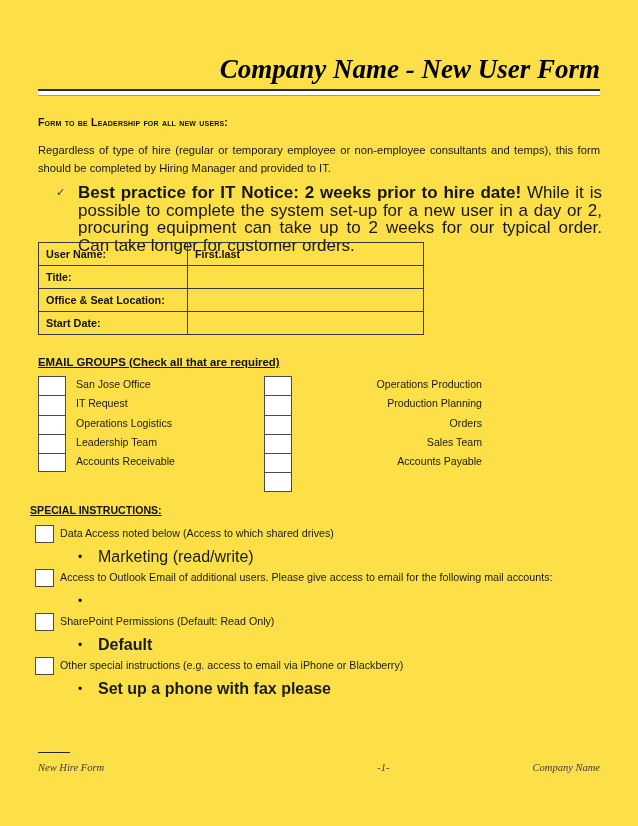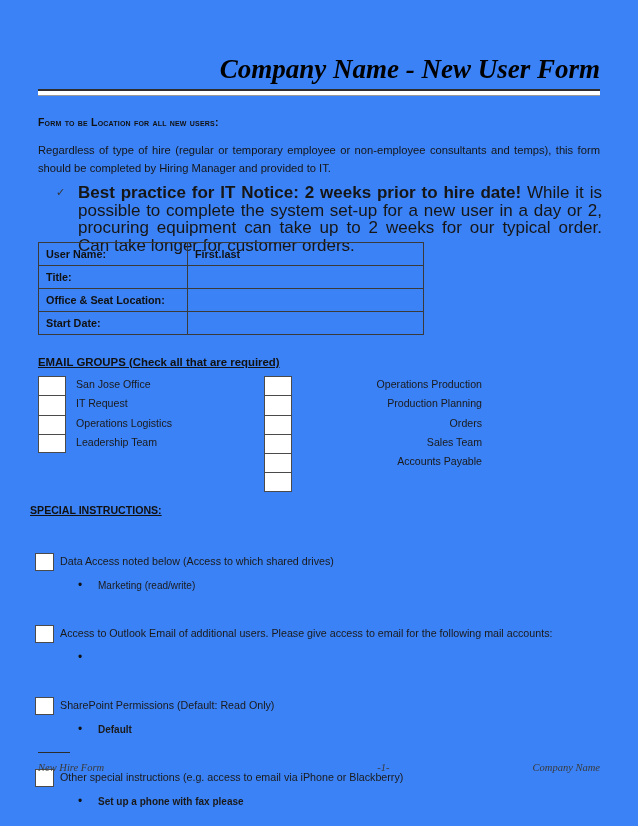--- a/index.html
+++ b/index.html
@@ -4,21 +4,21 @@
 <style>
   html, body {
     margin: 0;
     padding: 0;
     background: #ffffff;
   }
   .page {
     position: relative;
     width: 638px;
     height: 826px;
-    background: #3b82f6;
+    background: #fde047;
     overflow: hidden;
     font-family: "Liberation Sans", sans-serif;
     color: #1a1a1a;
     -webkit-font-smoothing: antialiased;
   }
 
   
   .title-block {
     position: absolute;
     left: 38px;
@@ -198,37 +198,36 @@
     width: 19px;
     height: 18px;
     border: 1px solid #4a4a4a;
     box-sizing: border-box;
     background: #fff;
   }
   .si-text {
     font-size: 10.7px;
     line-height: 18px;
     color: #1a1a1a;
-    margin-top: 28px;
   }
   .si-sub {
     position: relative;
     padding-left: 68px;
     height: 21px;
   }
   .si-sub .dot {
     position: absolute;
     left: 48px;
     top: 0;
     font-size: 12px;
     line-height: 20px;
     color: #111;
   }
   .si-sub .sub-text {
-    font-size: 10px;
+    font-size: 16px;
     line-height: 20px;
     color: #1a1a1a;
   }
   .si-sub .sub-text.bold { font-weight: bold; }
 
   
   .footer-rule {
     position: absolute;
     left: 38px;
     top: 752px;
@@ -254,21 +253,21 @@
 </head>
 <body>
 
 <div class="page">
 
   <div class="title-block">
     <div class="doc-title">Company Name - New User Form</div>
     <div class="title-rule"></div>
   </div>
 
-  <div class="subhead">Form to be Location for all new users:</div>
+  <div class="subhead">Form to be Leadership for all new users:</div>
 
   <div class="intro">Regardless of type of hire (regular or temporary employee or non-employee consultants and temps), this form should be completed by Hiring Manager and provided to IT.</div>
 
   <div class="note-row">
     <div class="note-check">✓</div>
     <div class="note-text">
       <b>Best practice for IT Notice:   2 weeks prior to hire date!</b><span> While it is possible to complete the system set-up for a new user in a day or 2, procuring equipment can take up to 2 weeks for our typical order.  Can take longer for customer orders.</span>
     </div>
   </div>
 
@@ -305,20 +304,24 @@
       <div class="eg-label">IT Request</div>
     </div>
     <div class="eg-row">
       <div class="eg-box"></div>
       <div class="eg-label">Operations Logistics</div>
     </div>
     <div class="eg-row">
       <div class="eg-box"></div>
       <div class="eg-label">Leadership Team</div>
     </div>
+    <div class="eg-row">
+      <div class="eg-box"></div>
+      <div class="eg-label">Accounts Receivable</div>
+    </div>
   </div>
 
   <div class="eg-col right">
     <div class="eg-row">
       <div class="eg-box"></div>
       <div class="eg-label">Operations Production</div>
     </div>
     <div class="eg-row">
       <div class="eg-box"></div>
       <div class="eg-label">Production Planning</div>

